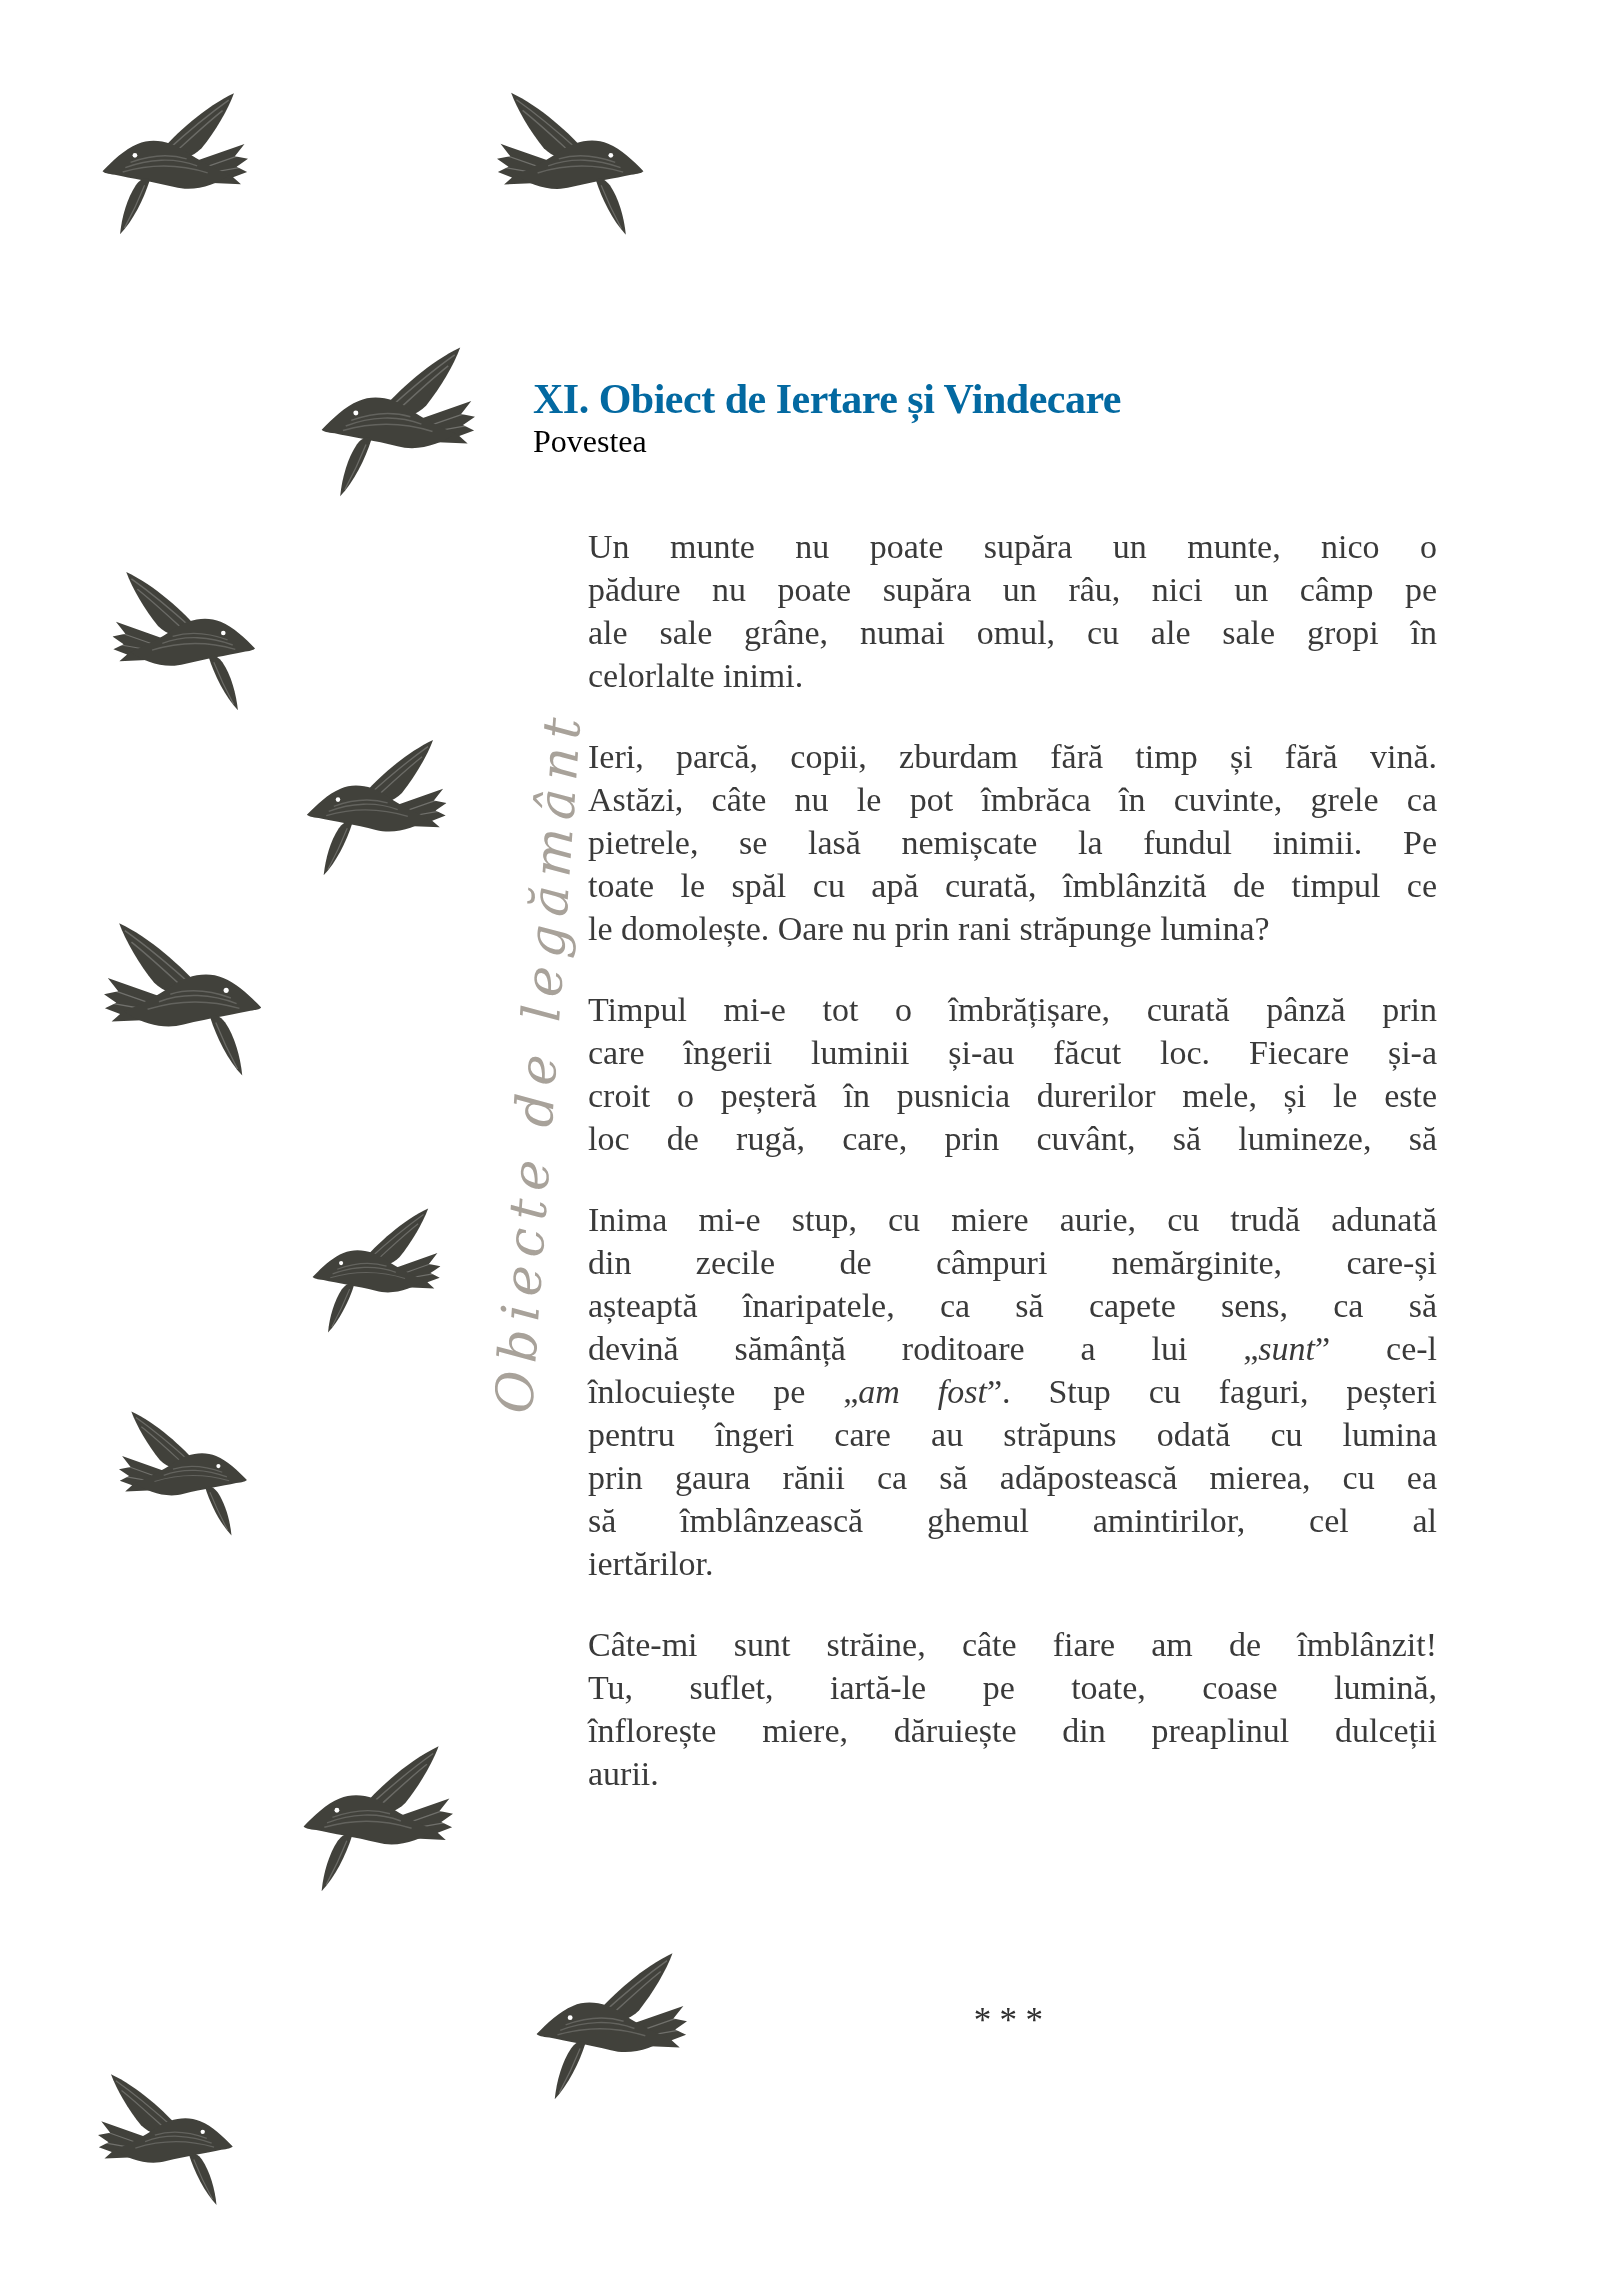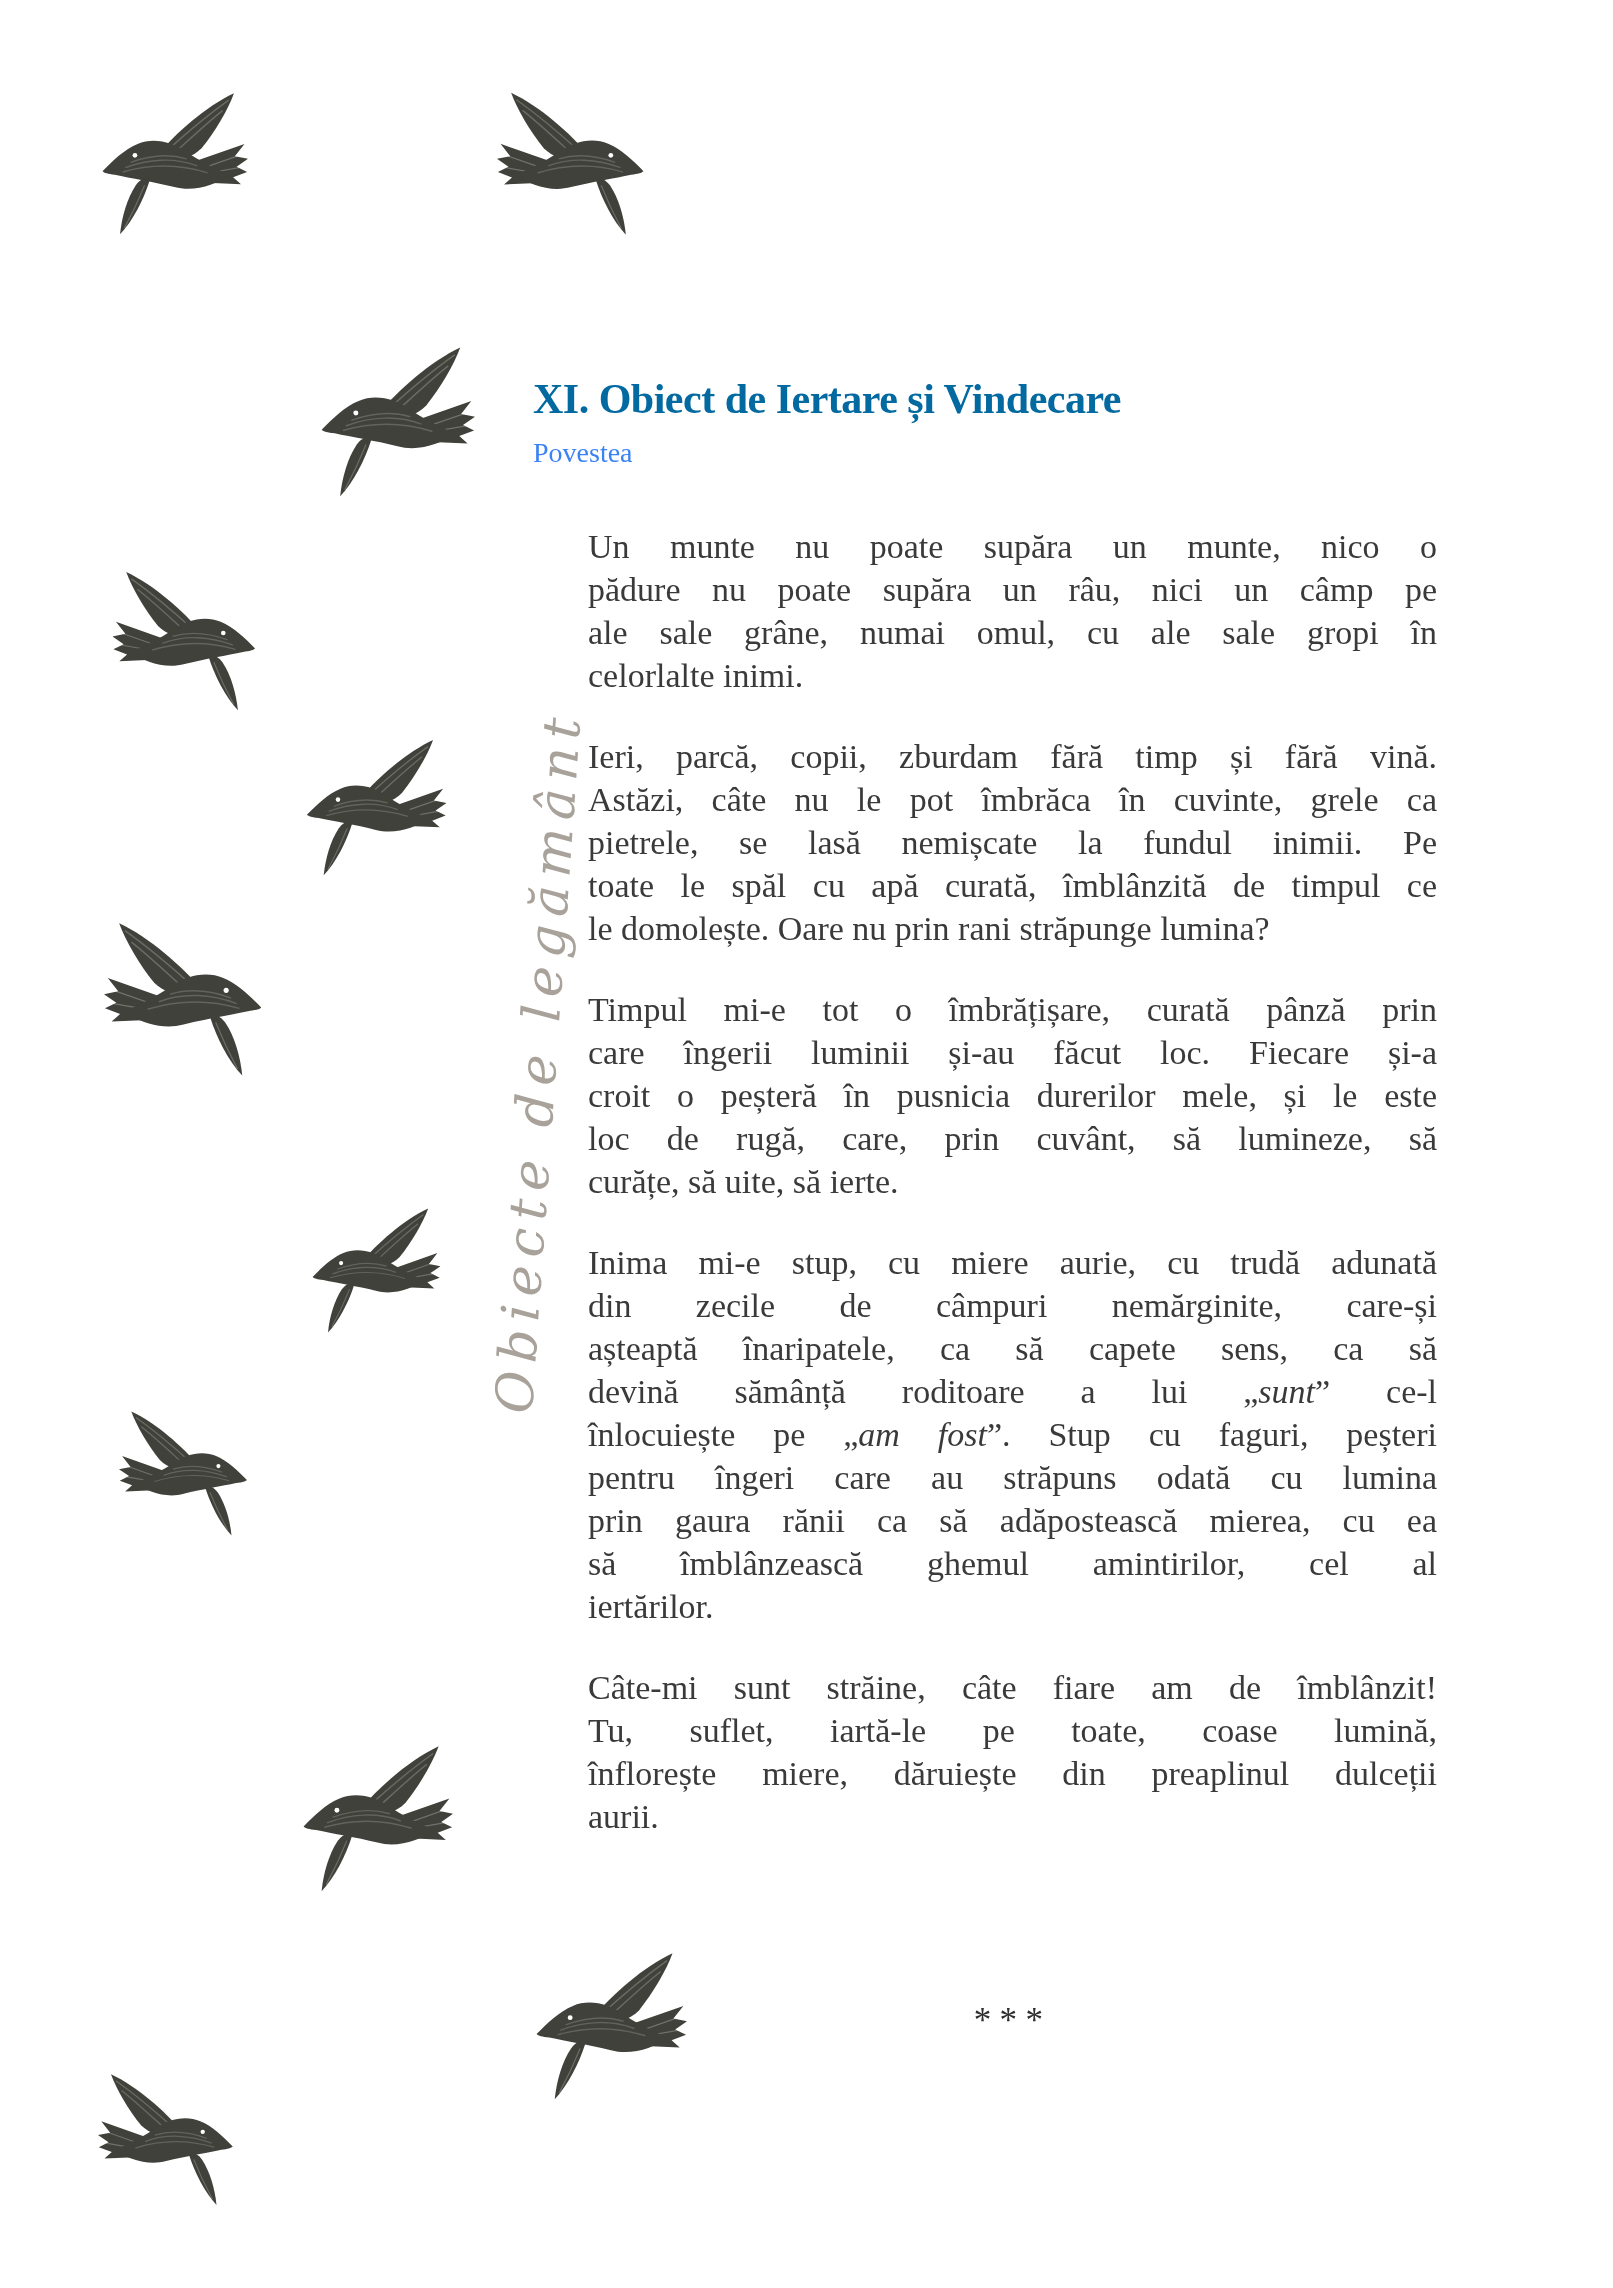--- a/index.html
+++ b/index.html
@@ -8,22 +8,22 @@
     background:#ffffff;
     font-family:"Liberation Serif", serif;
   }
   
   .title{
     position:absolute;left:533px;top:377px;
     font-size:42px;font-weight:bold;letter-spacing:-0.5px;
     color:#0369a1;line-height:1.05;white-space:nowrap;
   }
   .subtitle{
-    position:absolute;left:533px;top:439px;
-    font-size:28px;color:#3b82f6;line-height:1;white-space:nowrap;
+    position:absolute;left:533px;top:425px;
+    font-size:32px;color:#000000;line-height:1;white-space:nowrap;
   }
   
   .story{
     position:absolute;left:588px;top:513px;width:849px;
     font-size:34px;color:#3a3a3a;
   }
   .para{margin:12px 0 38px 0;}
   .para:last-child{margin-bottom:0;}
   .line{
     line-height:43px;height:43px;
@@ -146,21 +146,20 @@
       <div class="line"><span>Astăzi, câte nu le pot îmbrăca în cuvinte, grele ca</span></div>
       <div class="line"><span>pietrele, se lasă nemișcate la fundul inimii. Pe</span></div>
       <div class="line"><span>toate le spăl cu apă curată, îmblânzită de timpul ce</span></div>
       <div class="line last"><span>le domolește. Oare nu prin rani străpunge lumina?</span></div>
     </div>
     <div class="para">
       <div class="line"><span>Timpul mi-e tot o îmbrățișare, curată pânză prin</span></div>
       <div class="line"><span>care îngerii luminii și-au făcut loc. Fiecare și-a</span></div>
       <div class="line"><span>croit o peșteră în pusnicia durerilor mele, și le este</span></div>
       <div class="line"><span>loc de rugă, care, prin cuvânt, să lumineze, să</span></div>
-      <div class="line last"><span>curățe, să uite, să ierte.</span></div>
     </div>
     <div class="para">
       <div class="line"><span>Inima mi-e stup, cu miere aurie, cu trudă adunată</span></div>
       <div class="line"><span>din zecile de câmpuri nemărginite, care-și</span></div>
       <div class="line"><span>așteaptă înaripatele, ca să capete sens, ca să</span></div>
       <div class="line"><span>devină sămânță roditoare a lui „</span><i>sunt</i><span>” ce-l</span></div>
       <div class="line"><span>înlocuiește pe „</span><i>am fost</i><span>”. Stup cu faguri, peșteri</span></div>
       <div class="line"><span>pentru îngeri care au străpuns odată cu lumina</span></div>
       <div class="line"><span>prin gaura rănii ca să adăpostească mierea, cu ea</span></div>
       <div class="line"><span>să îmblânzească ghemul amintirilor, cel al</span></div>

